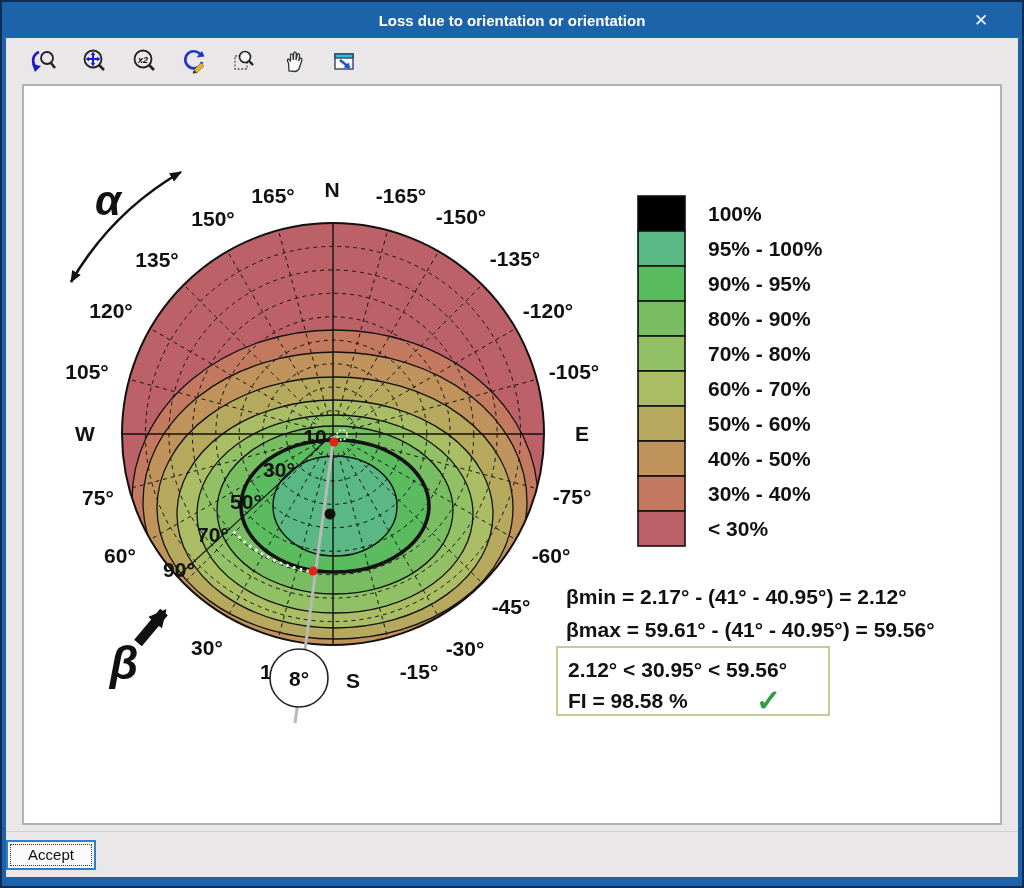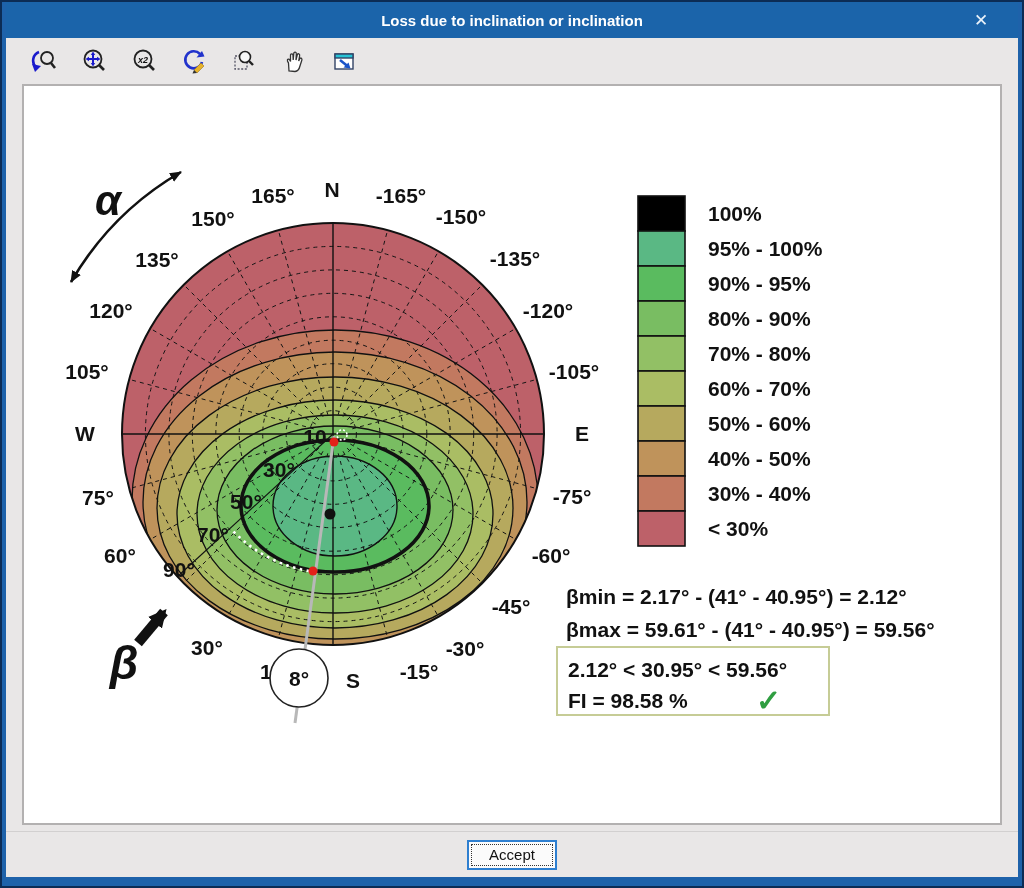--- a/index.html
+++ b/index.html
@@ -21,21 +21,21 @@
     position:absolute;right:20px;top:0;height:36px;width:34px;display:flex;align-items:center;justify-content:center;
     color:#eaf2fa;font-size:17px;font-weight:normal;cursor:pointer;
   }
   .toolbar{height:46px;display:flex;align-items:center;gap:22px;padding-left:24px;flex:0 0 auto;}
   .tool-btn{width:28px;height:28px;display:flex;align-items:center;justify-content:center;background:transparent;border:none;padding:0;cursor:pointer;}
   .tool-btn svg{display:block;}
   .content{flex:1 1 auto;padding:0 16px 6px 16px;min-height:0;}
   .panel{width:100%;height:100%;box-sizing:border-box;background:#fff;border:2px solid #b3b1b1;overflow:hidden;}
   .panel svg{display:block;}
   .footer{
-    flex:0 0 auto;height:45px;border-top:1px solid #d2d0d0;display:flex;align-items:center;justify-content:center;
+    flex:0 0 auto;height:45px;border-top:1px solid #d2d0d0;display:flex;align-items:center;
   }
   .accept-btn{
     width:90px;height:30px;background:#fbfbfb;border:2px solid #2e7fd0;
     font-family:"Liberation Sans",sans-serif;font-size:15px;color:#111;
     outline:1px dotted #333;outline-offset:-5px;cursor:pointer;
   }
   
   text{font-family:"Liberation Sans",sans-serif;fill:#111;}
   .lbl{font-size:21px;font-weight:bold;}
   .greek{font-size:42px;font-weight:bold;font-style:italic;}
@@ -43,21 +43,21 @@
   .res{font-size:21px;font-weight:bold;}
   .check{font-size:30px;font-weight:bold;fill:#2f9e41;}
 </style>
 </head>
 <body>
 
 <div id="win">
   <div class="chrome">
 
     <div class="titlebar">
-      <span>Loss due to inclination or inclination</span>
+      <span>Loss due to orientation or orientation</span>
       <span class="close-btn">✕</span>
     </div>
 
     <div class="toolbar">
       <button class="tool-btn" title="">
         <svg width="26" height="26" viewBox="0 0 26 26">
           <circle cx="16" cy="10" r="6" fill="none" stroke="#222" stroke-width="1.8"></circle>
           <line x1="20" y1="15" x2="24" y2="20" stroke="#222" stroke-width="2.6"></line>
           <path d="M8,4 A9,9 0 0 0 5,19" fill="none" stroke="#1a1acc" stroke-width="2.6"></path>
           <polygon points="1,16 10,18 4,24" fill="#1a1acc"></polygon>

